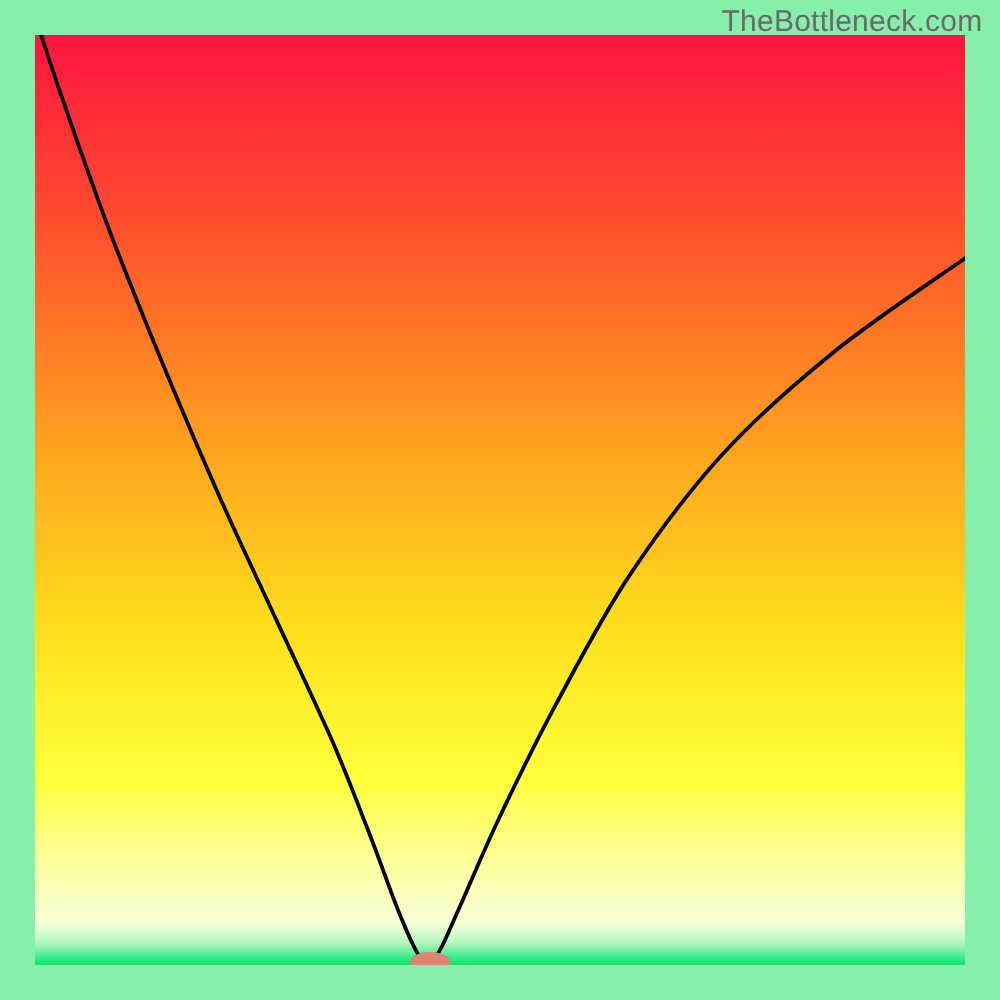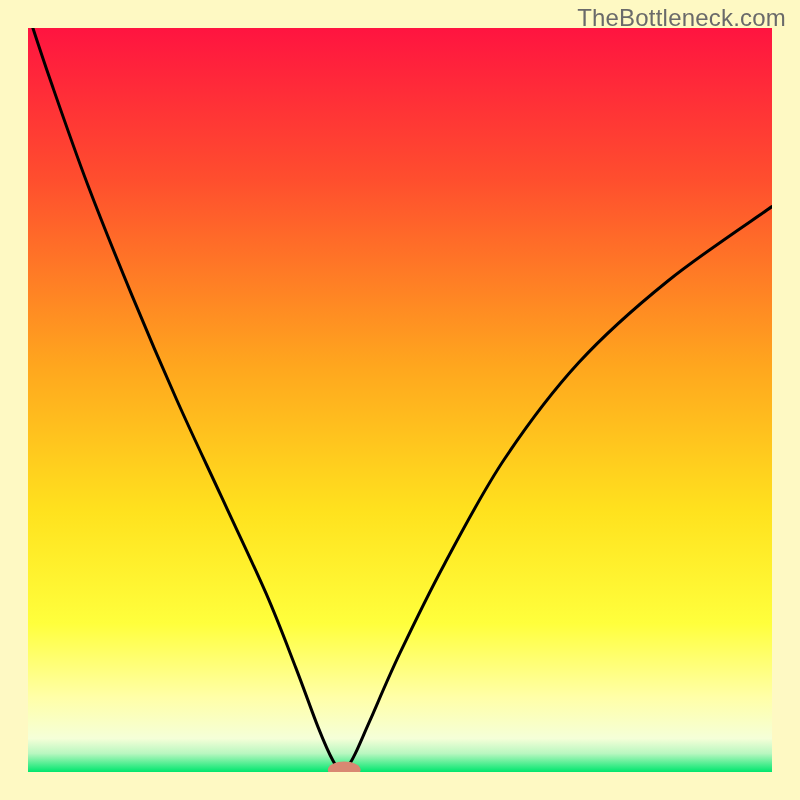--- a/index.html
+++ b/index.html
@@ -10,21 +10,21 @@
     background: #000000;
     overflow: hidden;
     font-family: Arial, Helvetica, sans-serif;
   }
   .frame {
     position: absolute;
     left: 0;
     top: 0;
     width: 800px;
     height: 800px;
-    background: #fef9c3;
+    background: #86efac;
   }
   .watermark {
     position: absolute;
     top: 4px;
     right: 14px;
     color: #6a6a6a;
     font-size: 24px;
     font-weight: 500;
     letter-spacing: 0.2px;
     user-select: none;

